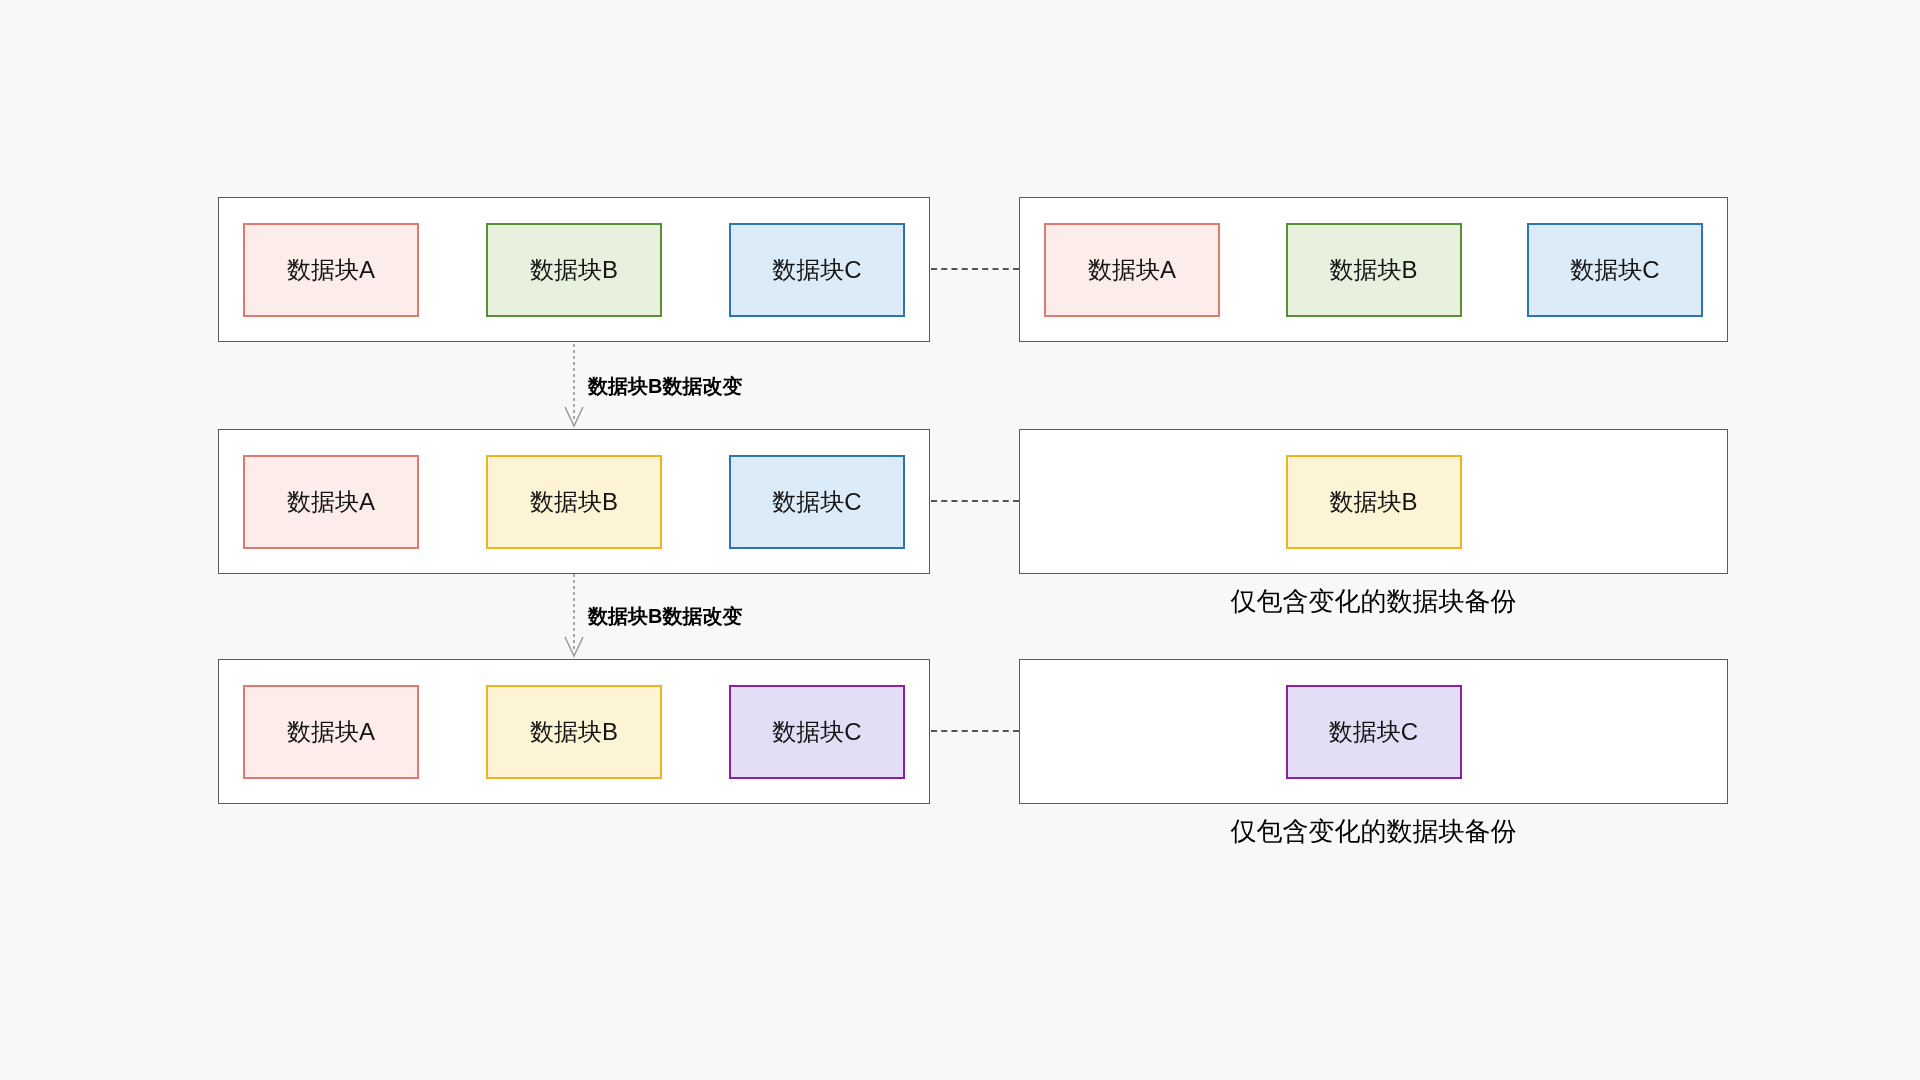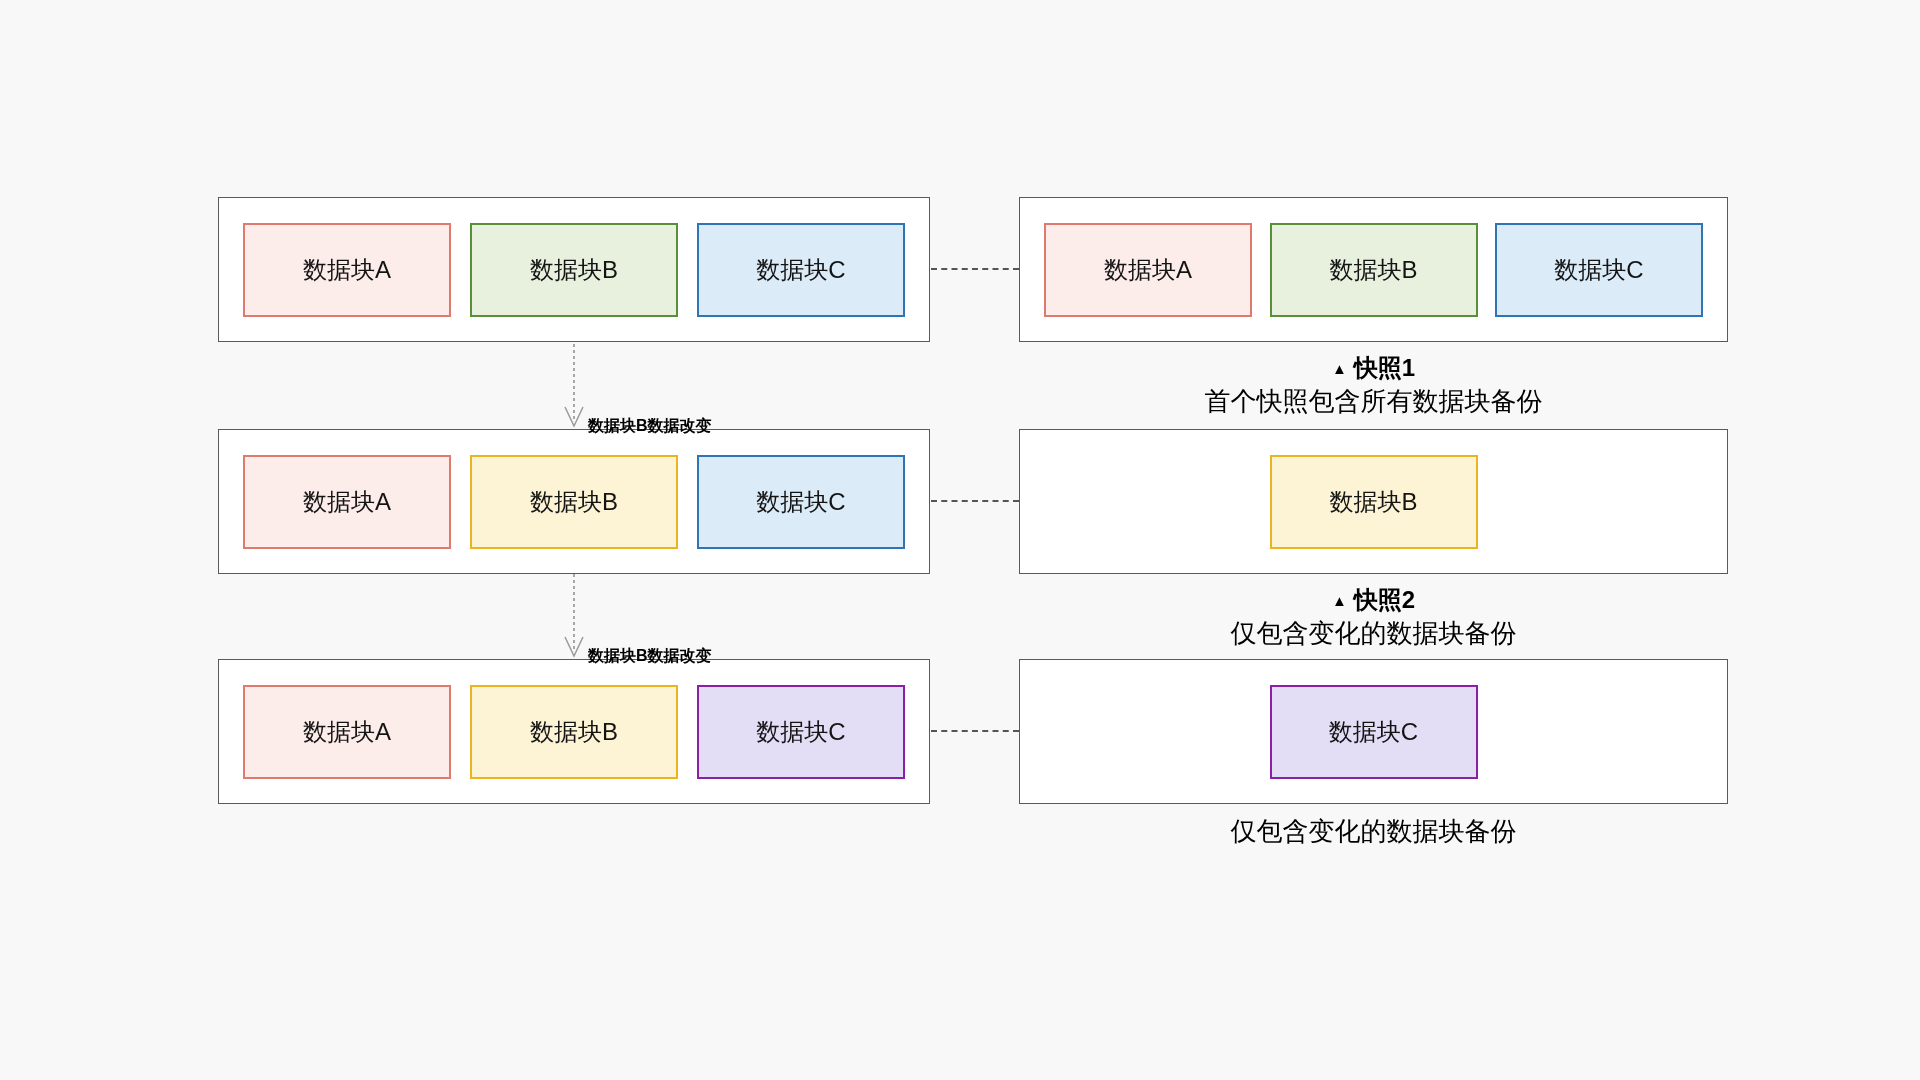--- a/index.html
+++ b/index.html
@@ -21,21 +21,21 @@
     box-sizing:border-box;
     display:flex;
     align-items:center;
   }
   .container.left{left:218px;width:712px;height:145px;padding:0 24px;justify-content:space-between;}
   .container.right{left:1019px;width:709px;height:145px;justify-content:center;}
   .row1{top:197px;} .row2{top:429px;} .row3{top:659px;}
 
   
   .block{
-    width:208px;height:94px;
+    width:176px;height:94px;
     box-sizing:border-box;
     border:2px solid #999;
     background:#eee;
     display:flex;align-items:center;justify-content:center;
     font-size:24px;
     color:#141414;
   }
   .container.right.triple{padding:0 24px;justify-content:space-between;}
 
   
@@ -45,22 +45,22 @@
   }
   .c1{top:268px;} .c2{top:500px;} .c3{top:730px;}
 
   
   .arrow{position:absolute;left:560px;width:28px;height:86px;}
   .a1{top:344px;} .a2{top:574px;}
 
   
   .change-label{
     position:absolute;left:588px;
-    font-size:16px;font-weight:bold;color:#000;
-    line-height:28px;white-space:nowrap;margin-top:40px;
+    font-size:20px;font-weight:bold;color:#000;
+    line-height:28px;white-space:nowrap;
   }
   .l1{top:372px;} .l2{top:602px;}
 
   
   .caption{
     position:absolute;left:1019px;width:709px;
     text-align:center;color:#000;
   }
   .cap1{top:353px;} .cap2{top:585px;} .cap3{top:815px;}
   .caption .title-line{
@@ -147,25 +147,20 @@
     <polyline points="5,63 14,82 23,63" fill="none" stroke="#9a9a9a" stroke-width="1.5"></polyline>
   </svg>
   <svg class="arrow a2" viewBox="0 0 28 86">
     <line x1="14" y1="0" x2="14" y2="78" stroke="#8c8c8c" stroke-width="1.5" stroke-dasharray="3 3"></line>
     <polyline points="5,63 14,82 23,63" fill="none" stroke="#9a9a9a" stroke-width="1.5"></polyline>
   </svg>
 
   <div class="change-label l1">数据块B数据改变</div>
   <div class="change-label l2">数据块B数据改变</div>
 
-  <div class="caption cap1">
-    <div class="title-line"><span class="marker">▲</span><span>快照1</span></div>
-    <div class="subtitle">首个快照包含所有数据块备份</div>
-  </div>
   <div class="caption cap2">
-    <div class="title-line"><span class="marker">▲</span><span>快照2</span></div>
     <div class="subtitle">仅包含变化的数据块备份</div>
   </div>
   <div class="caption cap3">
     <div class="subtitle">仅包含变化的数据块备份</div>
   </div>
 
 </div>
 
 </body></html>

